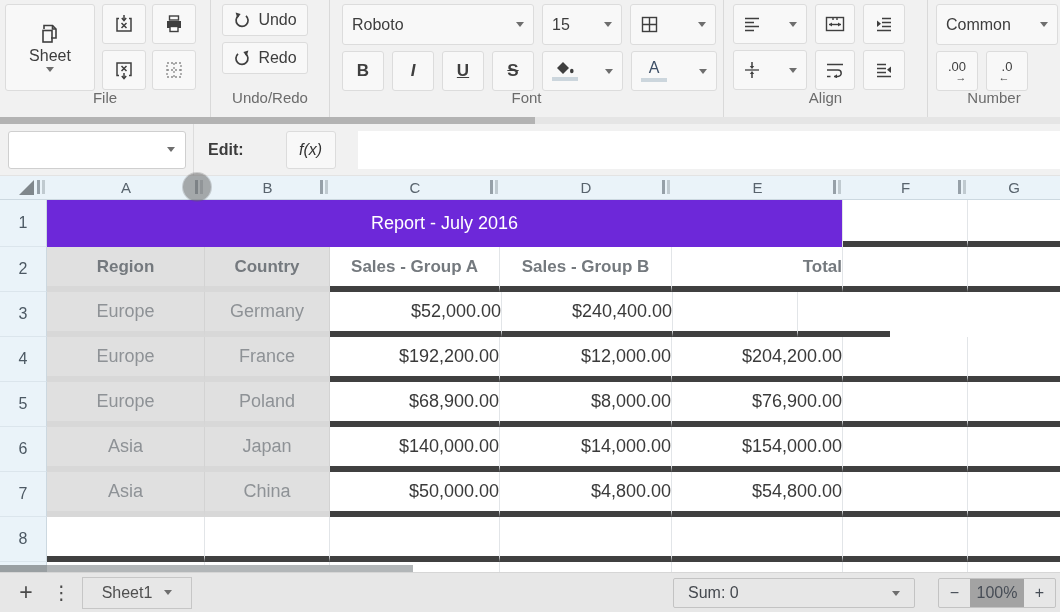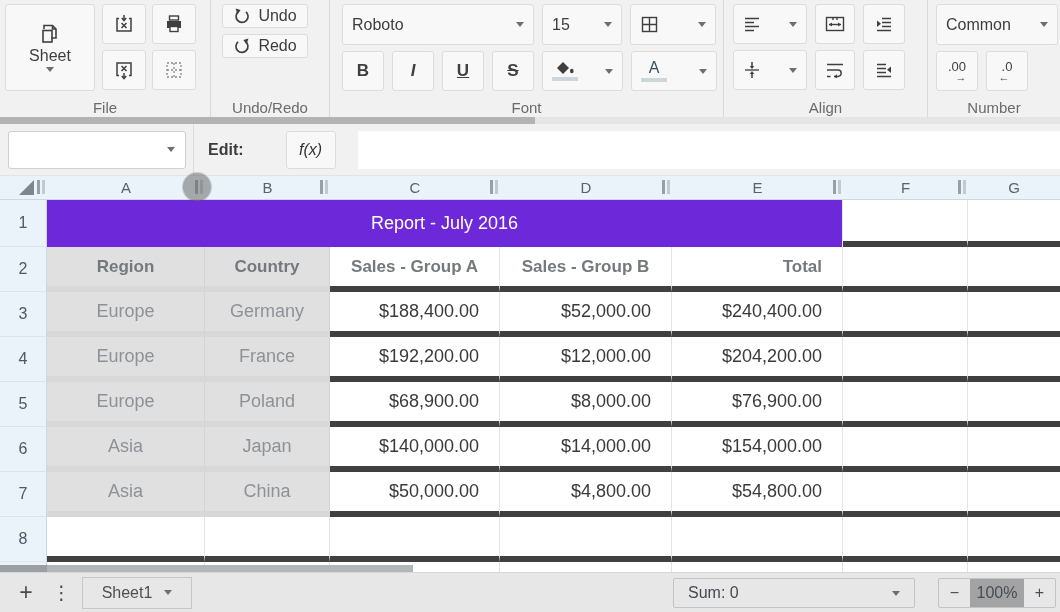--- a/index.html
+++ b/index.html
@@ -4,39 +4,39 @@
 <style>
   * { margin:0; padding:0; box-sizing:border-box; }
   html,body { background:#fff; }
   body { font-family:"Liberation Sans","DejaVu Sans",sans-serif; }
   #app { position:relative; width:1060px; height:612px; overflow:hidden; background:#fff; }
 
   
   .ribbon { height:117px; background:#f1f1f1; display:flex; }
   .rb-group { position:relative; height:100%; border-right:1px solid #d9d9d9; padding-top:4px; }
   .rb-group.last { border-right:none; }
-  .rb-caption { position:absolute; bottom:1px; left:0; width:100%; text-align:center;
+  .rb-caption { position:absolute; bottom:11px; left:0; width:100%; text-align:center;
                 font-size:15px; color:#6b6b6b; }
   .btn { background:#f8f8f8; border:1px solid #dcdcdc; border-radius:3px; color:#3f3f3f;
          display:flex; align-items:center; justify-content:center; cursor:pointer; }
   .btn .lbl { font-size:16px; color:#3d3d3d; }
   .caret { width:0; height:0; border-left:4px solid transparent; border-right:4px solid transparent;
            border-top:5px solid #6e6e6e; display:inline-block; }
   .icon { display:inline-flex; align-items:center; justify-content:center; color:#3f3f3f; }
 
   
   .g-file { width:211px; display:flex; }
   .sheet-btn { margin-left:5px; width:90px; height:87px; flex-direction:column; gap:2px; }
   .small-grid { display:flex; flex-direction:column; gap:6px; margin-left:7px; }
   .small-row { display:flex; gap:6px; }
   .sm { width:44px; height:40px; }
 
   
   .g-undo { width:119px; display:flex; flex-direction:column; gap:6px; padding-left:11px; }
-  .ur-btn { width:86px; height:24px; gap:7px; }
+  .ur-btn { width:86px; height:32px; gap:7px; }
 
   
   .g-font { width:394px; padding-left:12px; }
   .rb-row { display:flex; gap:8px; }
   .rb-row + .rb-row { margin-top:6px; }
   .combo { justify-content:space-between; padding:0 9px; height:41px; }
   .combo .lbl { font-size:16px; }
   .f-name { width:192px;gap:32px; }
   .f-size { width:80px; }
   .f-borders { width:86px; }
@@ -91,21 +91,21 @@
   .row { display:flex; }
   .rh { width:47px; background:#eaf3f9; border-right:1px solid #ccd8e0; border-bottom:1px solid #dbe5ec;
         color:#4c5863; font-size:16px; display:flex; align-items:center; justify-content:center; }
   .cell { display:flex; align-items:center; font-size:18px;
           border-right:1px solid #e2e5e8; border-bottom:6px solid #404040; background:#fff; }
   .r1 { height:47px; } .rn { height:45px; }
   .w-a{width:158px;} .w-b{width:125px;} .w-c{width:170px;} .w-d{width:172px;} .w-e{width:171px;}
   .w-f{width:125px;} .w-g{width:92px; border-right:none;}
   .gray { background:#e0e0e0; border-right-color:#d3d3d3; border-bottom-color:#d8d8d8;
           color:#8e9296; justify-content:center; }
-  .money { justify-content:flex-end; padding-right:20px; color:#3a3a3a; }
+  .money { justify-content:flex-end; color:#3a3a3a; }
   .hdr { font-weight:bold; color:#74797e; font-size:17px; }
   .hdr.ctr { justify-content:center; padding:0; }
   .merged { width:796px; background:#6d28d9; color:#fff; justify-content:center; font-size:18px;
             border-right:1px solid #e2e5e8; border-bottom:none; }
   .filler { height:10px; }
   .filler .rh { border-bottom:none; }
   .filler .cell { border-bottom:none; }
 
   
   .touch { position:absolute; left:183px; top:173px; width:28px; height:28px; border-radius:50%;
@@ -425,21 +425,20 @@
       <div class="cell rn w-d hdr ctr">Sales - Group B</div>
       <div class="cell rn w-e hdr money" style="color:#74797e;">Total</div>
       <div class="cell rn w-f"></div>
       <div class="cell rn w-g"></div>
     </div>
 
     <div class="row rn">
       <div class="rh rn">3</div>
       <div class="cell rn w-a gray">Europe</div>
       <div class="cell rn w-b gray">Germany</div>
-      <div class="cell rn w-c money">$188,400.00</div>
       <div class="cell rn w-d money">$52,000.00</div>
       <div class="cell rn w-e money">$240,400.00</div>
       <div class="cell rn w-f"></div>
       <div class="cell rn w-g"></div>
     </div>
     <div class="row rn">
       <div class="rh rn">4</div>
       <div class="cell rn w-a gray">Europe</div>
       <div class="cell rn w-b gray">France</div>
       <div class="cell rn w-c money">$192,200.00</div>

